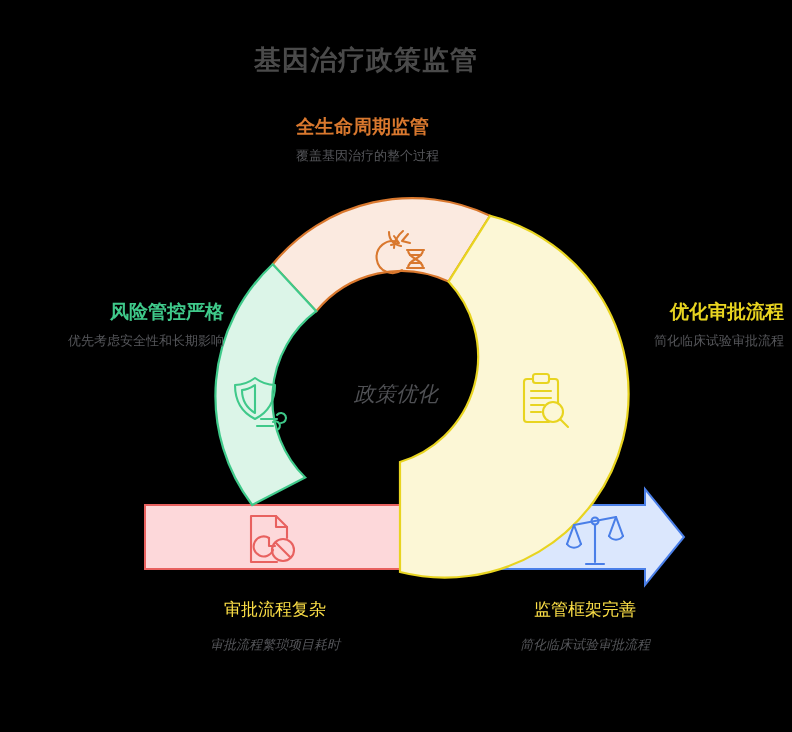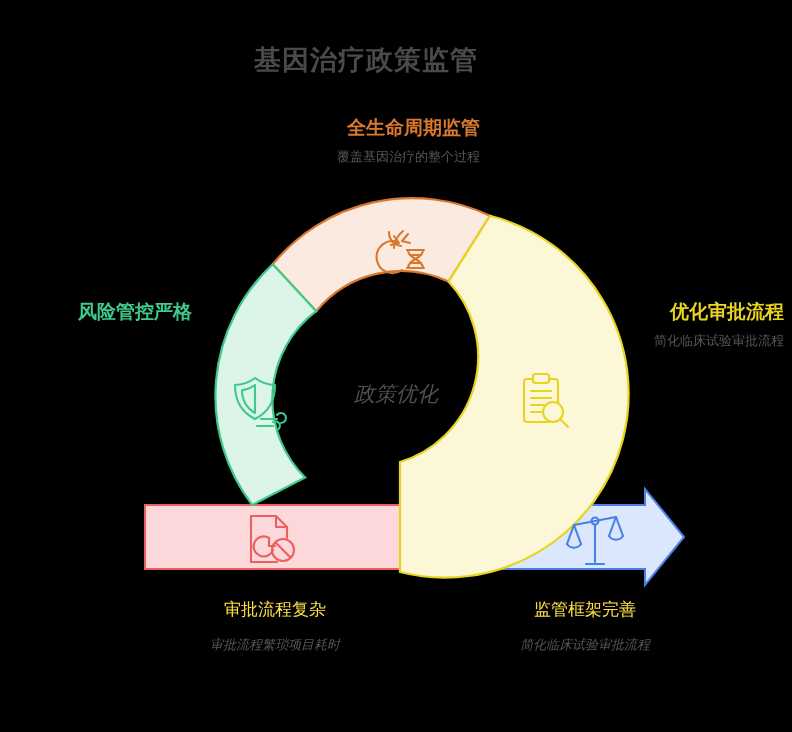--- a/index.html
+++ b/index.html
@@ -42,30 +42,31 @@
   }
   .callout .c-desc {
     font-size: 13px;
     color: #55565a;
     line-height: 20px;
     margin-top: 7px;
   }
 
   
   #callout-top {
-    left: 280px;
+    left: 296px;
     top: 116px;
     width: 200px;
-    text-align: right;
+    text-align: left;
+    font-family: Liberation Mono, monospace;
   }
   #callout-top .c-title { color: #d9782e; }
 
   
   #callout-left {
-    left: 0;
+    left: 32px;
     top: 300px;
     width: 192px;
     text-align: right;
   }
   #callout-left .c-title { color: #3fc98a; }
 
   
   #callout-right {
     left: 592px;
     top: 300px;
@@ -181,20 +182,21 @@
 
   <div class="center-label">政策优化</div>
 
   <div class="callout" id="callout-top">
     <div class="c-title">全生命周期监管</div>
     <div class="c-desc">覆盖基因治疗的整个过程</div>
   </div>
 
   <div class="callout" id="callout-left">
     <div class="c-title">风险管控严格</div>
+    <div class="c-desc">优先考虑安全性和长期影响</div>
   </div>
 
   <div class="callout" id="callout-right">
     <div class="c-title">优化审批流程</div>
     <div class="c-desc">简化临床试验审批流程</div>
   </div>
 
   <div class="callout callout-bottom" id="callout-bottom-left">
     <div class="c-title">审批流程复杂</div>
     <div class="c-desc">审批流程繁琐项目耗时</div>

